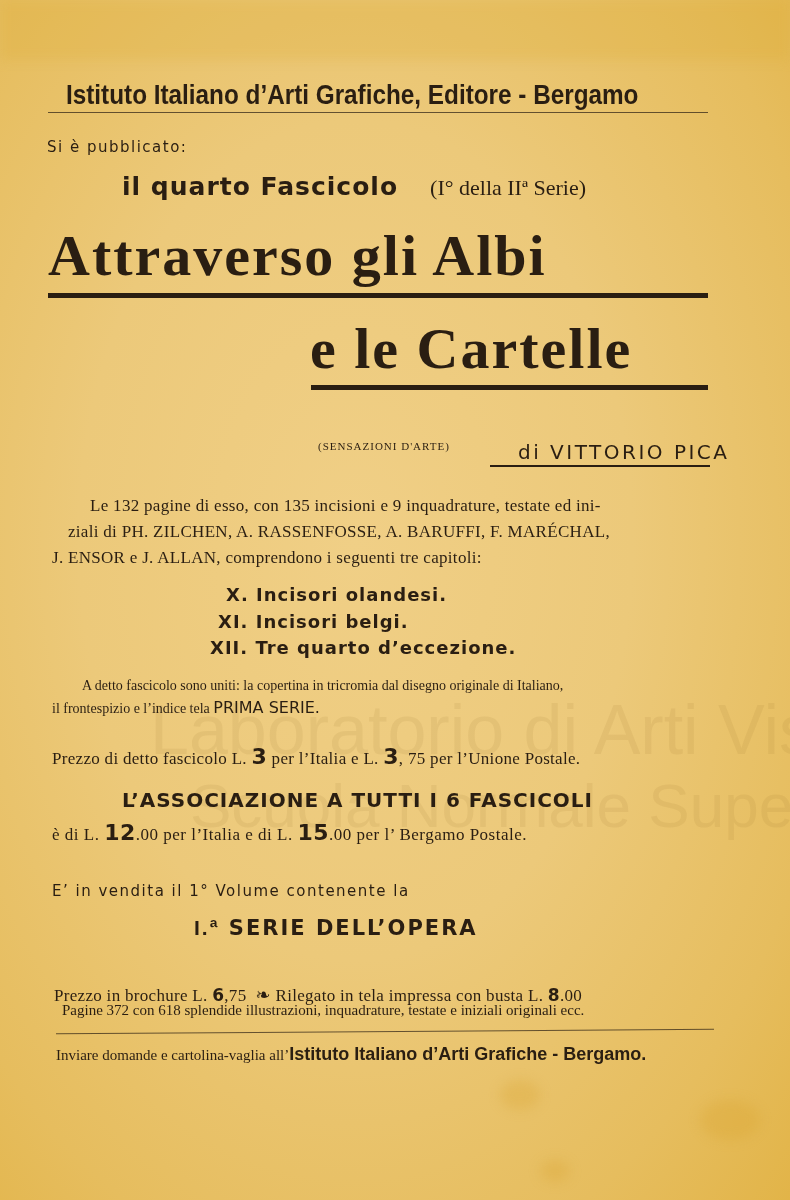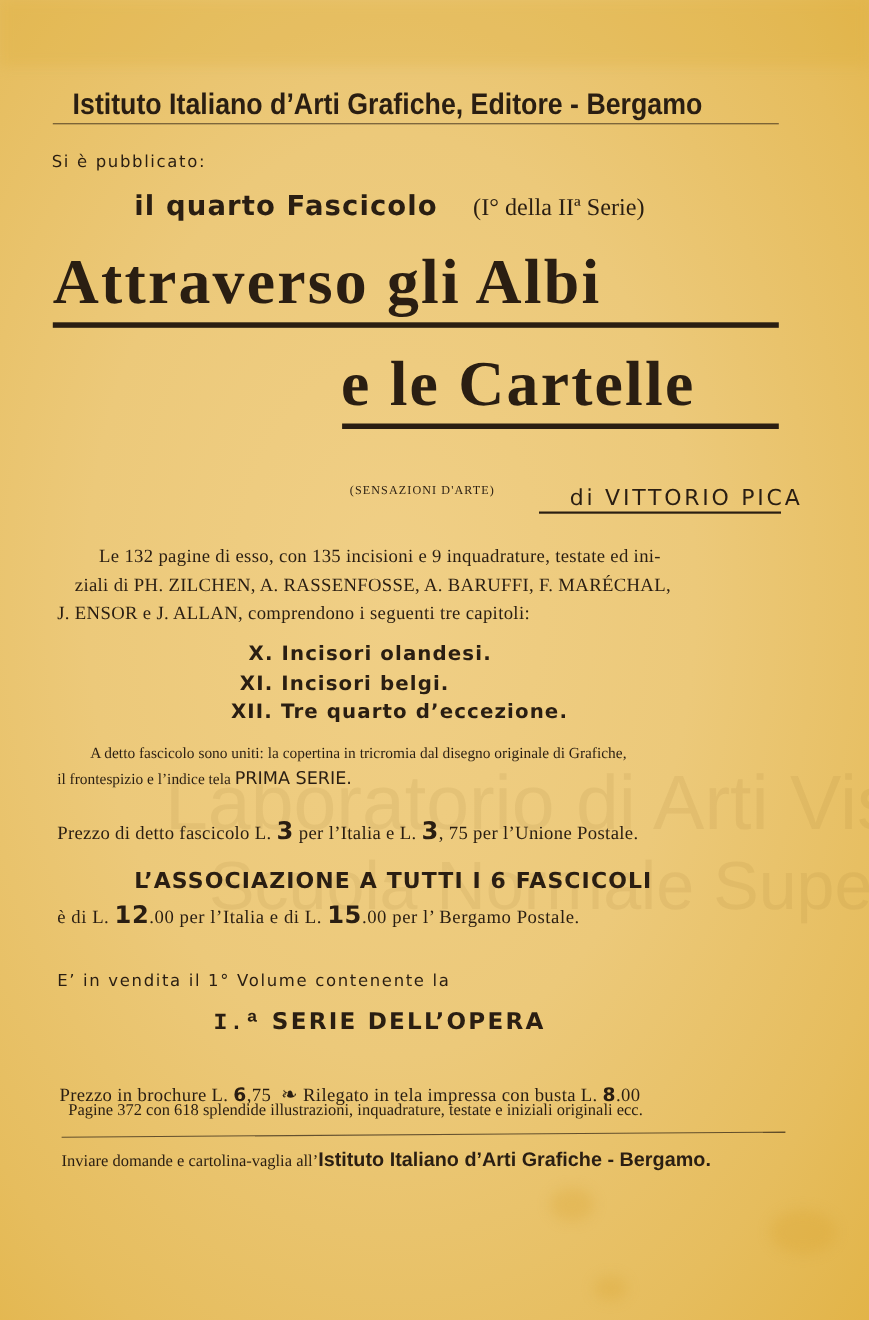--- a/index.html
+++ b/index.html
@@ -61,21 +61,21 @@
   </div>
   <div class="abs sans bold" style="left:218px;top:611px;font-size:18px;letter-spacing:1px;">
     <span>XI.</span>
     <span>Incisori belgi.</span>
   </div>
   <div class="abs sans bold" style="left:210px;top:637px;font-size:18px;letter-spacing:1px;">
     <span>XII.</span>
     <span>Tre quarto d’eccezione.</span>
   </div>
 
-  <div class="abs" style="left:82px;top:678px;font-size:14px;">A detto fascicolo sono uniti: la copertina in tricromia dal disegno originale di Grafiche,</div>
+  <div class="abs" style="left:82px;top:678px;font-size:14px;">A detto fascicolo sono uniti: la copertina in tricromia dal disegno originale di Italiano,</div>
   <div class="abs" style="left:52px;top:698px;font-size:14px;">
     <span>il frontespizio e l’indice tela</span>
     <span class="sans" style="font-size:16px;">PRIMA SERIE.</span>
   </div>
 
   <div class="abs" style="left:52px;top:744px;font-size:17px;letter-spacing:0.3px;">
     <span>Prezzo di detto fascicolo L.</span>
     <span class="big">3</span>
     <span>per l’Italia e L.</span>
     <span class="big">3</span><span>, 75</span>
@@ -86,21 +86,21 @@
   <div class="abs" style="left:52px;top:820px;font-size:17px;letter-spacing:0.5px;">
     <span>è di L.</span>
     <span class="big">12</span><span>.00</span>
     <span>per l’Italia e di L.</span>
     <span class="big">15</span><span>.00</span>
     <span>per l’ Bergamo Postale.</span>
   </div>
 
   <div class="abs sans" style="left:52px;top:882px;font-size:15px;letter-spacing:1.5px;">E’ in vendita il 1° Volume contenente la</div>
   <div class="abs sans bold" style="left:194px;top:916px;font-size:21px;letter-spacing:2px;">
-    <span style="font-family:Liberation Mono, monospace;">I.ª</span>
+    <span style="font-family:Liberation Sans, sans-serif;">I.ª</span>
     <span>SERIE DELL’OPERA</span>
   </div>
   <div class="abs" style="left:62px;top:1002px;font-size:15px;">Pagine 372 con 618 splendide illustrazioni, inquadrature, testate e iniziali originali ecc.</div>
   <div class="abs" style="left:54px;top:984px;font-size:17px;letter-spacing:0.3px;">
     <span>Prezzo in brochure L.</span>
     <span class="sans bold">6</span><span>,75</span>
     &nbsp;<span style="font-size:18px;">❧</span>
     <span>Rilegato in tela impressa con busta L.</span>
     <span class="sans bold">8</span><span>.00</span>
   </div>

